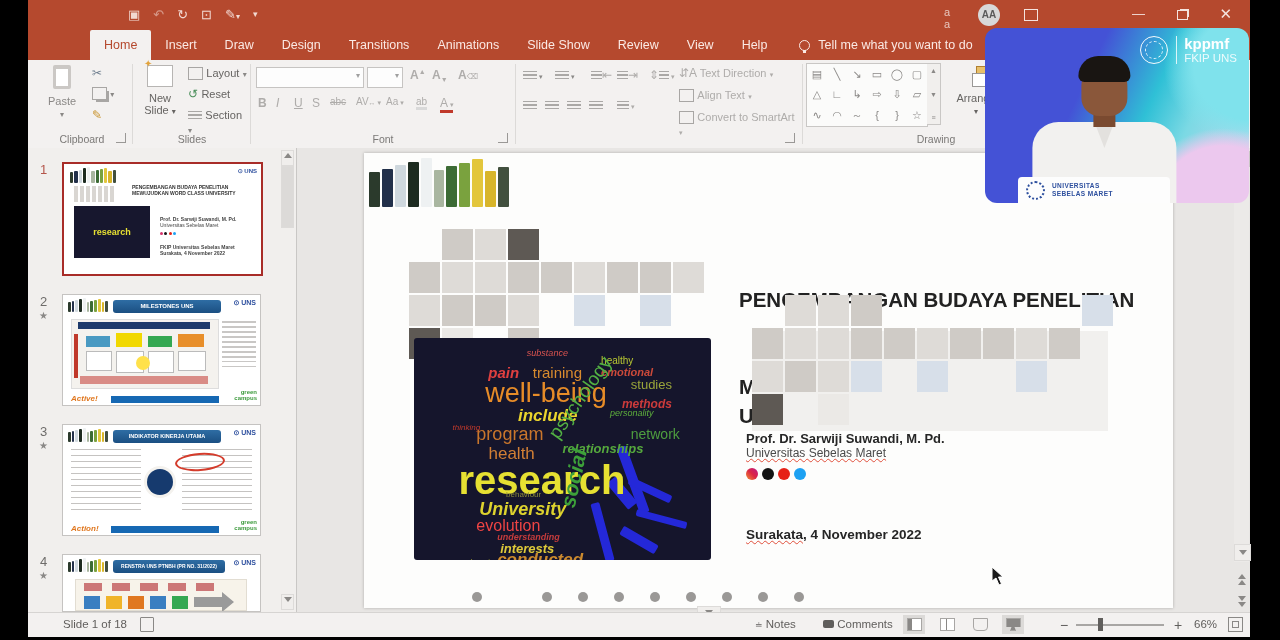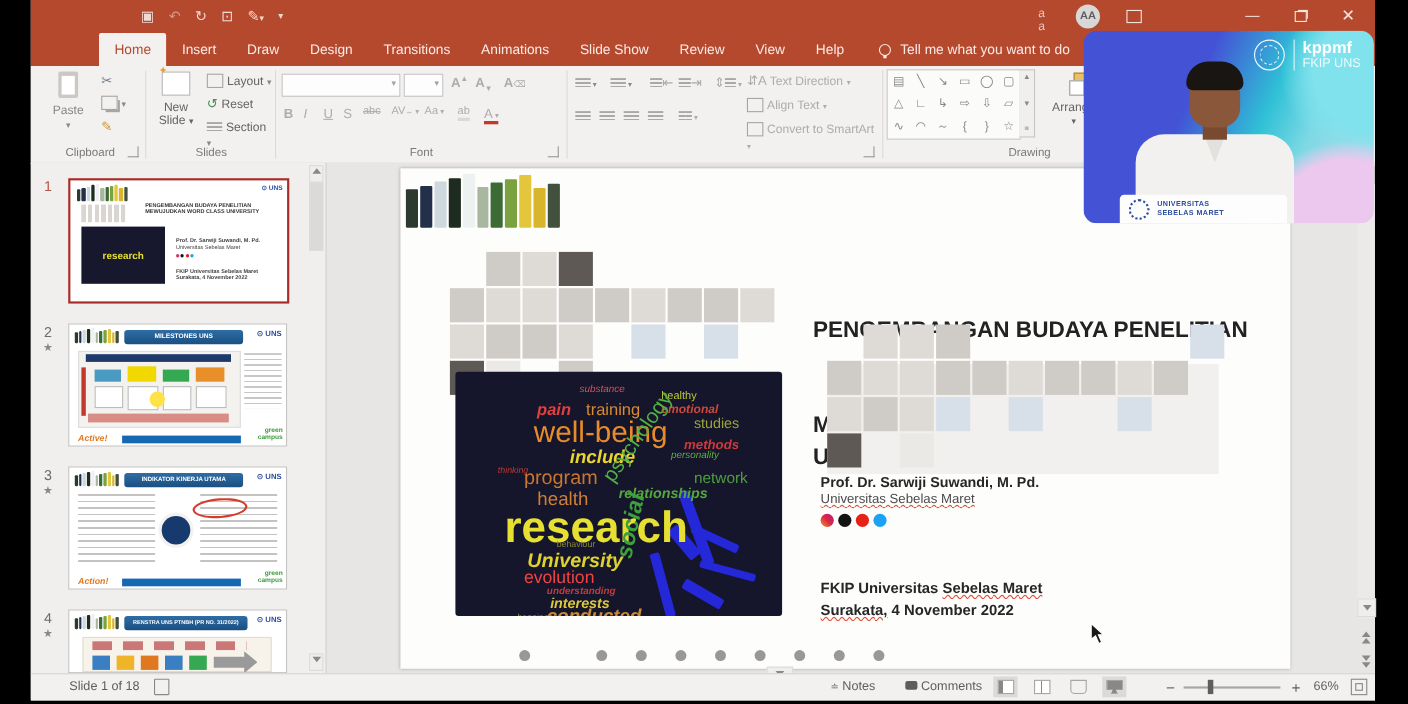--- a/index.html
+++ b/index.html
@@ -504,21 +504,20 @@
             <span class="cw" style="left: 19%; top: 99%; color: rgb(154, 154, 48); font-size: 8px;">happiness</span>
           </div>
 
         <div class="abs" style="left:382px;top:278px">
           <div class="pname">Prof. Dr. Sarwiji Suwandi, M. Pd.</div>
           <div class="aff wavy">Universitas Sebelas Maret</div>
           <div style="margin-top:5px" id="socialRow"><span class="soc" style="background: linear-gradient(45deg, rgb(240, 148, 51), rgb(220, 39, 67), rgb(188, 24, 136));"></span><span class="soc" style="background: rgb(20, 20, 20);"></span><span class="soc" style="background: rgb(230, 33, 23);"></span><span class="soc" style="background: rgb(29, 161, 242);"></span></div>
         </div>
 
         <div class="abs" style="left:382px;top:372px">
-          <div class="footer-l"><span>FKIP Universitas </span><span class="wavy">Sebelas Maret</span></div>
           <div class="footer-l"><span class="wavy">Surakata,</span><span> 4 November 2022</span></div>
         </div>
 
         <div class="abs" style="left:108px;top:435px" id="dotsRow"><span class="dot" style="margin-right: 60px;"></span><span class="dot"></span><span class="dot"></span><span class="dot"></span><span class="dot"></span><span class="dot"></span><span class="dot"></span><span class="dot"></span><span class="dot"></span></div>
       </div>
 
       <div class="sbtrack" style="left:937px;top:2px;width:15px;height:412px;border:none;background:#eceae8">
         <div style="position:absolute;left:1px;top:1px;width:13px;height:14px;background:#fff;border:1px solid #c9c7c5"></div>
       </div>
       <div class="sbtrack" style="left:937px;top:396px;width:15px;height:15px">

